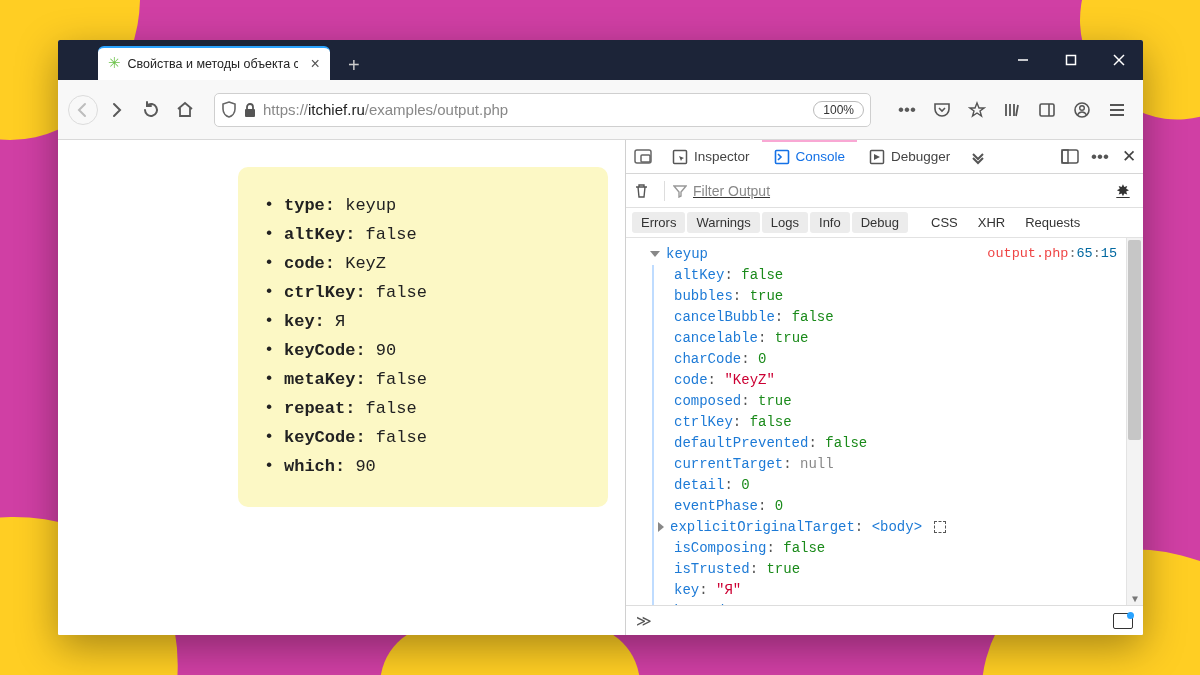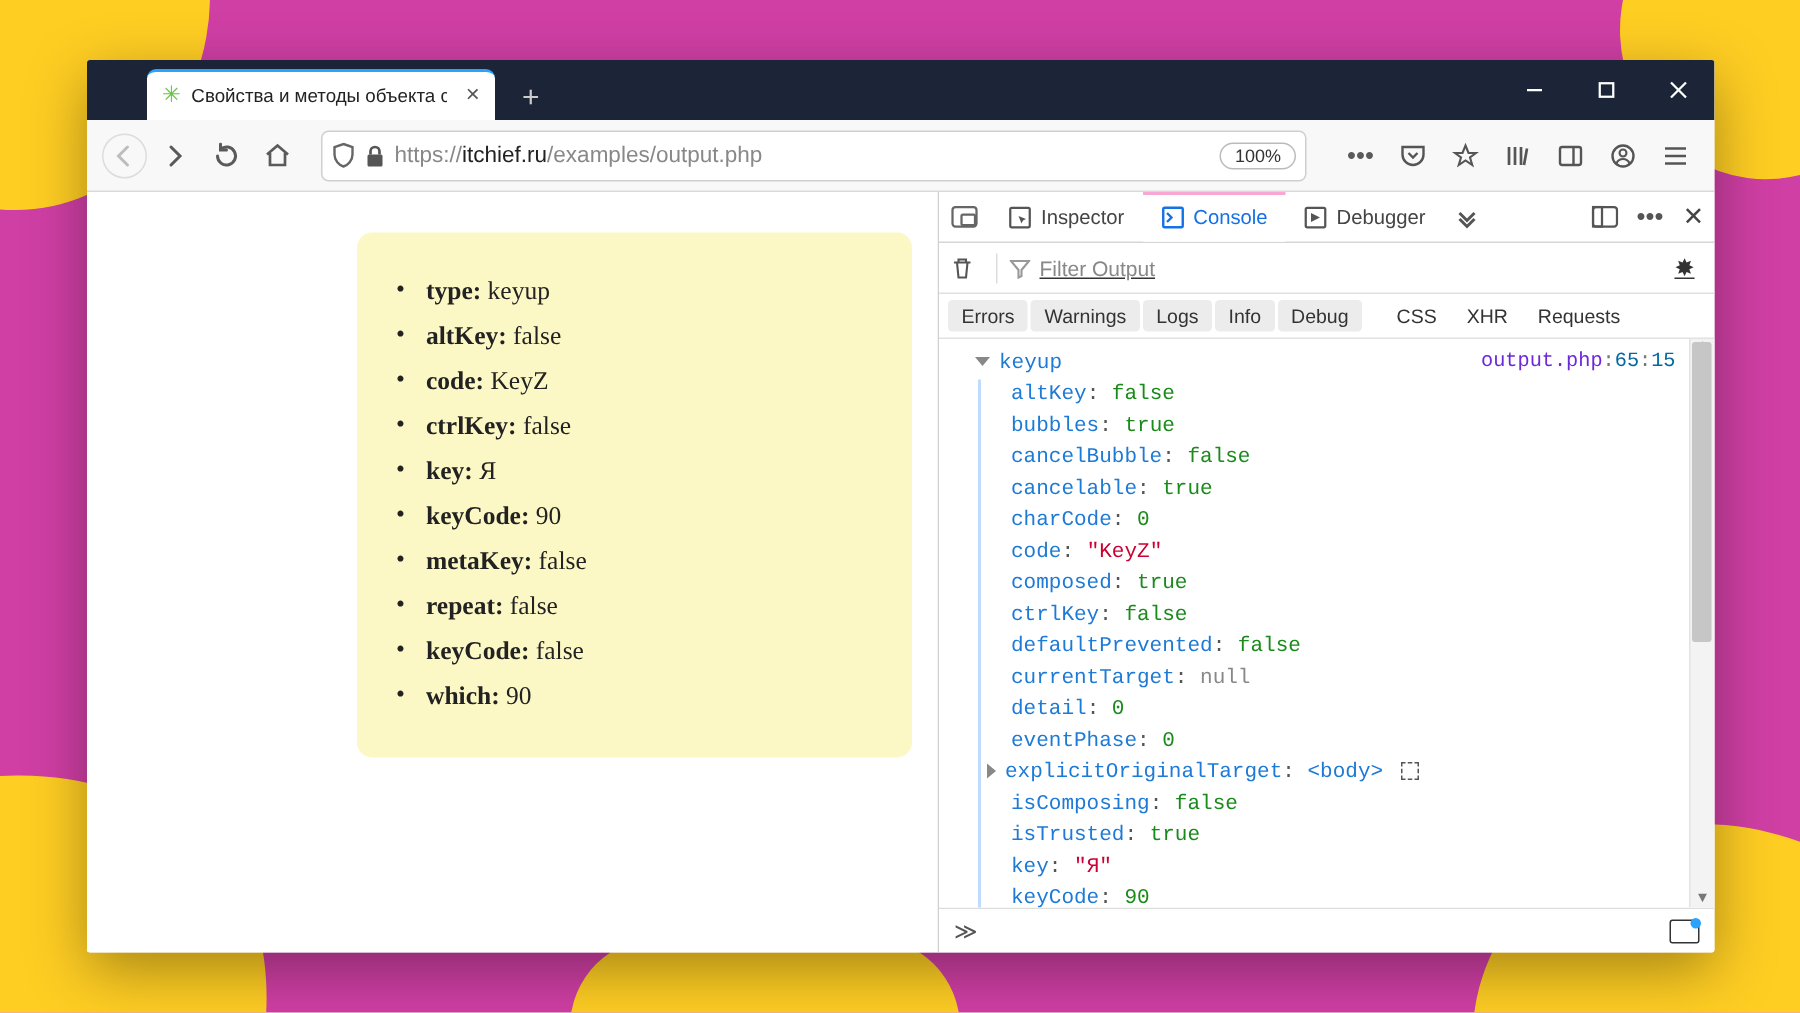--- a/index.html
+++ b/index.html
@@ -52,21 +52,21 @@
   .newtab {
     width: 32px; height: 30px; margin: 6px 0 0 8px;
     display: flex; align-items: center; justify-content: center;
     color: #ccc; font-size: 20px;
   }
   .win-controls { margin-left: auto; display: flex; }
   .win-btn { width: 48px; display: flex; align-items: center; justify-content: center; color: #fff; font-size: 13px; }
   .win-btn svg { stroke: #fff; }
 
   .navbar {
-    height: 48px; background: #f8f8f8;
+    height: 60px; background: #f8f8f8;
     border-bottom: 1px solid #d9d9d9;
     display: flex; align-items: center;
     padding: 0 10px; gap: 4px;
   }
   .nav-icon {
     width: 30px; height: 30px; display:flex; align-items:center; justify-content:center;
     color: #5a5a5a; font-size: 17px;
     border-radius: 4px;
   }
   .nav-icon.circ { border: 1px solid #b9b9b9; border-radius: 50%; width:30px; height:30px;}
@@ -98,21 +98,21 @@
   }
   .card {
     position: absolute; left: 180px; top: 27px;
     width: 370px;
     background: #fcf8c5; border-radius: 10px;
     padding: 24px 26px 26px 26px;
     font-family: "Consolas","Courier New",monospace;
     font-size: 17px; color: #222;
   }
   .card ul { list-style: none; }
-  .card li { padding: 5px 0; position: relative; padding-left: 20px; font-family: Liberation Serif, serif; }
+  .card li { padding: 5px 0; position: relative; padding-left: 20px; }
   .card li::before { content: "•"; position: absolute; left: 0; top: 4px; font-size: 17px; }
   .card .k { font-weight: 700; }
 
   .devtools {
     flex: 1; display: flex; flex-direction: column; border-left: 1px solid #d0d0d0;
     font-size: 13px; color: #333; background: #fff;
   }
   .dt-tabs {
     height: 34px; display: flex; align-items: stretch;
     border-bottom: 1px solid #d6d6d6;
@@ -149,21 +149,21 @@
   }
   .dt-cat.plain { background: transparent; }
 
   .dt-body {
     flex:1; display:flex; background:#fff; overflow:hidden; position:relative;
     font-family: "Consolas","Courier New",monospace; font-size: 14px;
   }
   .dt-gutter { width:24px; }
   .dt-log { flex:1; padding: 6px 8px 6px 0; line-height: 1.5; position:relative; overflow:hidden;}
   .dt-src { position:absolute; right: 26px; top: 6px; color:#777; font-size:13.5px;}
-  .dt-src .file{ color:#6d28d9;}
+  .dt-src .file{ color:#ef4444;}
   .dt-src .ln{ color:#0369a1;}
   .arrow { display:inline-block; width:0; height:0; border-left:5px solid transparent; border-right:5px solid transparent; border-top:6px solid #888; margin-right:6px; position:relative; top:-1px;}
   .arrow.right { border-top:5px solid transparent; border-bottom:5px solid transparent; border-left:6px solid #888; border-right:0; top:1px;}
   .evt-name { color:#1d7ad6; }
   .treebar { border-left: 2px solid #bfdcff; margin-left: 2px; padding-left: 20px; }
   .prop { white-space: nowrap; }
   .pk { color: #1d7ad6; }
   .pv-false, .pv-true { color: #1a8a1a; }
   .pv-num { color: #1a8a1a; }
   .pv-str { color: #c03; }

